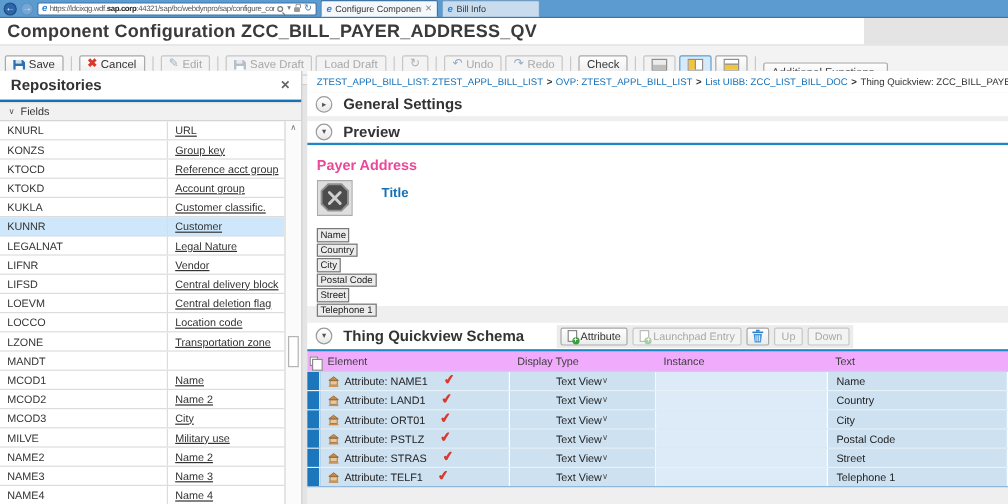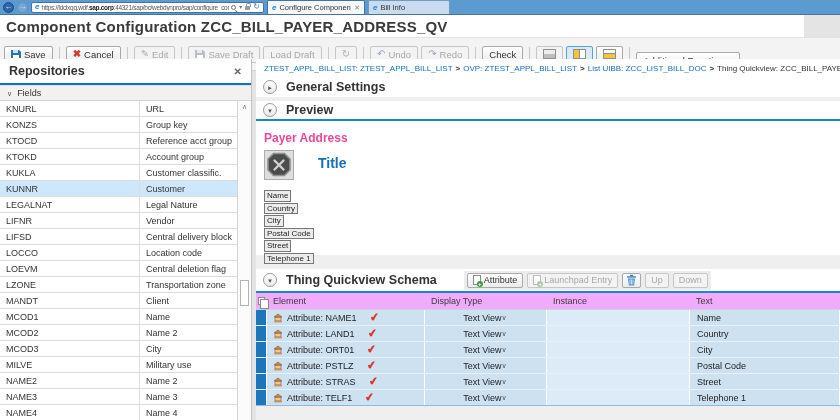--- a/index.html
+++ b/index.html
@@ -26,21 +26,21 @@
   .lock::before{content:"";position:absolute;top:-3px;left:1px;width:3px;height:3px;border:1px solid #999;border-bottom:none;border-radius:2px 2px 0 0;}
   .refr{font-size:8px;color:#4a7cab;line-height:1;}
   .tab{height:14px;align-self:flex-end;display:flex;align-items:center;gap:3px;padding:0 4px;
     border-radius:2px 2px 0 0;flex:0 0 auto;}
   .tab.active{background:#f4f8fb;border:1px solid #3f74a6;border-bottom:none;width:98px;}
   .tab.inactive{background:#c8dcee;border:1px solid #6f9cc3;border-bottom:none;width:82px;}
   .tab-label{font-size:7.5px;color:#333;white-space:nowrap;overflow:hidden;flex:1;}
   .tab-close{font-size:7px;color:#888;line-height:1;}
 
   
-  .titlebar{position:absolute;top:15px;left:0;width:804px;height:22px;background:#fff;
+  .titlebar{position:absolute;top:15px;left:0;width:720px;height:22px;background:#fff;
     display:flex;align-items:center;padding:0 6px;}
   .titlebar h1{font-size:15px;font-weight:bold;color:#3a3a3a;margin:0;letter-spacing:.2px;white-space:nowrap;}
   .toolbar{position:absolute;top:37px;left:0;width:840px;height:34px;background:#f3f3f3;
     border-top:1px solid #e2e2e2;border-bottom:1px solid #cfcfcf;display:flex;align-items:center;
     gap:3px;padding:0 4px;}
   .btn{height:17px;display:inline-flex;align-items:center;gap:3px;padding:0 6px;font-size:9.5px;
     color:#333;background:linear-gradient(#fefefe,#ececec);border:1px solid #a9a9a9;border-radius:2px;
     font-family:inherit;cursor:pointer;white-space:nowrap;position:relative;}
   .btn.disabled{color:#a8a8a8;border-color:#c6c6c6;background:#f3f3f3;}
   .btn.sel{border-color:#58a0d8;background:#d8eaf8;}
@@ -65,21 +65,21 @@
   .repo-title{font-size:12.5px;font-weight:bold;color:#333;}
   .repo-close{font-size:10px;color:#666;font-weight:bold;cursor:pointer;}
   .repo-line{height:2px;background:#1173b8;}
   .fields-bar{height:16px;background:#f1f1f1;border-top:1px solid #e0e0e0;border-bottom:1px solid #d4d4d4;
     display:flex;align-items:center;gap:5px;padding:0 7px;font-size:9px;color:#333;}
   .fields-chev{font-size:7px;color:#555;line-height:1;}
   #fields-list{position:absolute;top:42px;left:0;right:14px;bottom:0;overflow:hidden;}
   .fld-row{height:16px;display:grid;grid-template-columns:140px 1fr;align-items:stretch;
     border-bottom:1px solid #dcdcdc;font-size:9px;color:#333;cursor:default;}
   .fld-code{padding-left:6px;border-right:1px solid #dcdcdc;display:flex;align-items:center;}
-  .fld-label{padding-left:6px;display:flex;align-items:center;white-space:nowrap;overflow:hidden;}
+  .fld-label{padding-left:6px;display:flex;align-items:center;white-space:nowrap;overflow:hidden;text-decoration:underline;}
   .fld-row.selected{background:#cfe7fa;}
   .scrollbar{position:absolute;top:42px;right:0;width:14px;bottom:0;background:#fbfbfb;border-left:1px solid #d5d5d5;}
   .scr-up{position:absolute;top:2px;left:0;right:0;text-align:center;font-size:7px;color:#777;line-height:1;}
   .scr-thumb{position:absolute;left:2px;right:2px;top:56%;height:26px;background:#fff;border:1px solid #b3b3b3;}
 
   
   .content{position:absolute;top:59px;left:256px;width:584px;height:361px;background:#efefef;overflow:hidden;}
   .breadcrumb{height:18px;background:#fff;padding:5px 8px 0;font-size:8px;white-space:nowrap;overflow:hidden;}
   .bc-link{color:#1470b8;cursor:pointer;}
   .bc-sep{color:#333;margin:0 3px;font-weight:bold;}
@@ -89,21 +89,21 @@
   .sec-toggle{width:14px;height:14px;border-radius:50%;border:1px solid #9a9a9a;
     background:linear-gradient(#fff,#e9e9e9);display:flex;align-items:center;justify-content:center;
     font-size:7px;color:#555;cursor:pointer;flex:0 0 auto;line-height:1;}
   .sec-title{font-size:12.5px;font-weight:bold;color:#333;white-space:nowrap;}
   .band{height:4px;background:#efefef;}
   .band2{height:14px;background:#efefef;}
   .blue-line{height:2px;background:#1c86c7;}
   .pv-content{height:134px;background:#fff;padding:4px 8px;}
   .pv-heading{font-size:12px;font-weight:bold;color:#ec4899;margin:6px 0 5px;}
   .pv-imgrow{display:flex;gap:24px;align-items:flex-start;}
-  .pv-title-link{font-size:14px;font-weight:bold;color:#1470b8;margin-top:5px;cursor:pointer;}
+  .pv-title-link{font-size:11px;font-weight:bold;color:#1470b8;margin-top:5px;cursor:pointer;}
   .pv-boxes{margin-top:10px;display:flex;flex-direction:column;gap:1px;align-items:flex-start;}
   .pv-box{font-size:8px;color:#222;border:1px solid #777;background:#ececec;padding:0 2px;line-height:9.5px;}
 
   .strip{display:flex;align-items:center;gap:4px;background:#ececec;padding:2px 3px;margin-left:18px;}
   .btn.sm{height:15px;font-size:9px;padding:0 5px;}
   .page-ico{width:8px;height:10px;border:1px solid #888;background:#fff;position:relative;flex:0 0 auto;}
   .page-ico .plus{position:absolute;right:-3px;bottom:-3px;width:6px;height:6px;border-radius:50%;
     background:#3f9b3f;color:#fff;font-size:6px;line-height:6px;text-align:center;font-weight:bold;}
   .disabled .page-ico{border-color:#bbb;}
   .disabled .page-ico .plus{background:#a8cba8;}
@@ -271,34 +271,33 @@
       </div>
       <div class="fld-row">
         <span class="fld-code">LIFNR</span>
         <span class="fld-label">Vendor</span>
       </div>
       <div class="fld-row">
         <span class="fld-code">LIFSD</span>
         <span class="fld-label">Central delivery block</span>
       </div>
       <div class="fld-row">
+        <span class="fld-code">LOEVM</span>
+        <span class="fld-label">Central deletion flag</span>
+      </div>
+      <div class="fld-row">
         <span class="fld-code">LOCCO</span>
         <span class="fld-label">Location code</span>
       </div>
       <div class="fld-row">
-        <span class="fld-code">LOEVM</span>
-        <span class="fld-label">Central deletion flag</span>
-      </div>
-      <div class="fld-row">
         <span class="fld-code">LZONE</span>
         <span class="fld-label">Transportation zone</span>
       </div>
       <div class="fld-row">
         <span class="fld-code">MANDT</span>
-        <span class="fld-label">Client</span>
       </div>
       <div class="fld-row">
         <span class="fld-code">MCOD1</span>
         <span class="fld-label">Name</span>
       </div>
       <div class="fld-row">
         <span class="fld-code">MCOD2</span>
         <span class="fld-label">Name 2</span>
       </div>
       <div class="fld-row">

